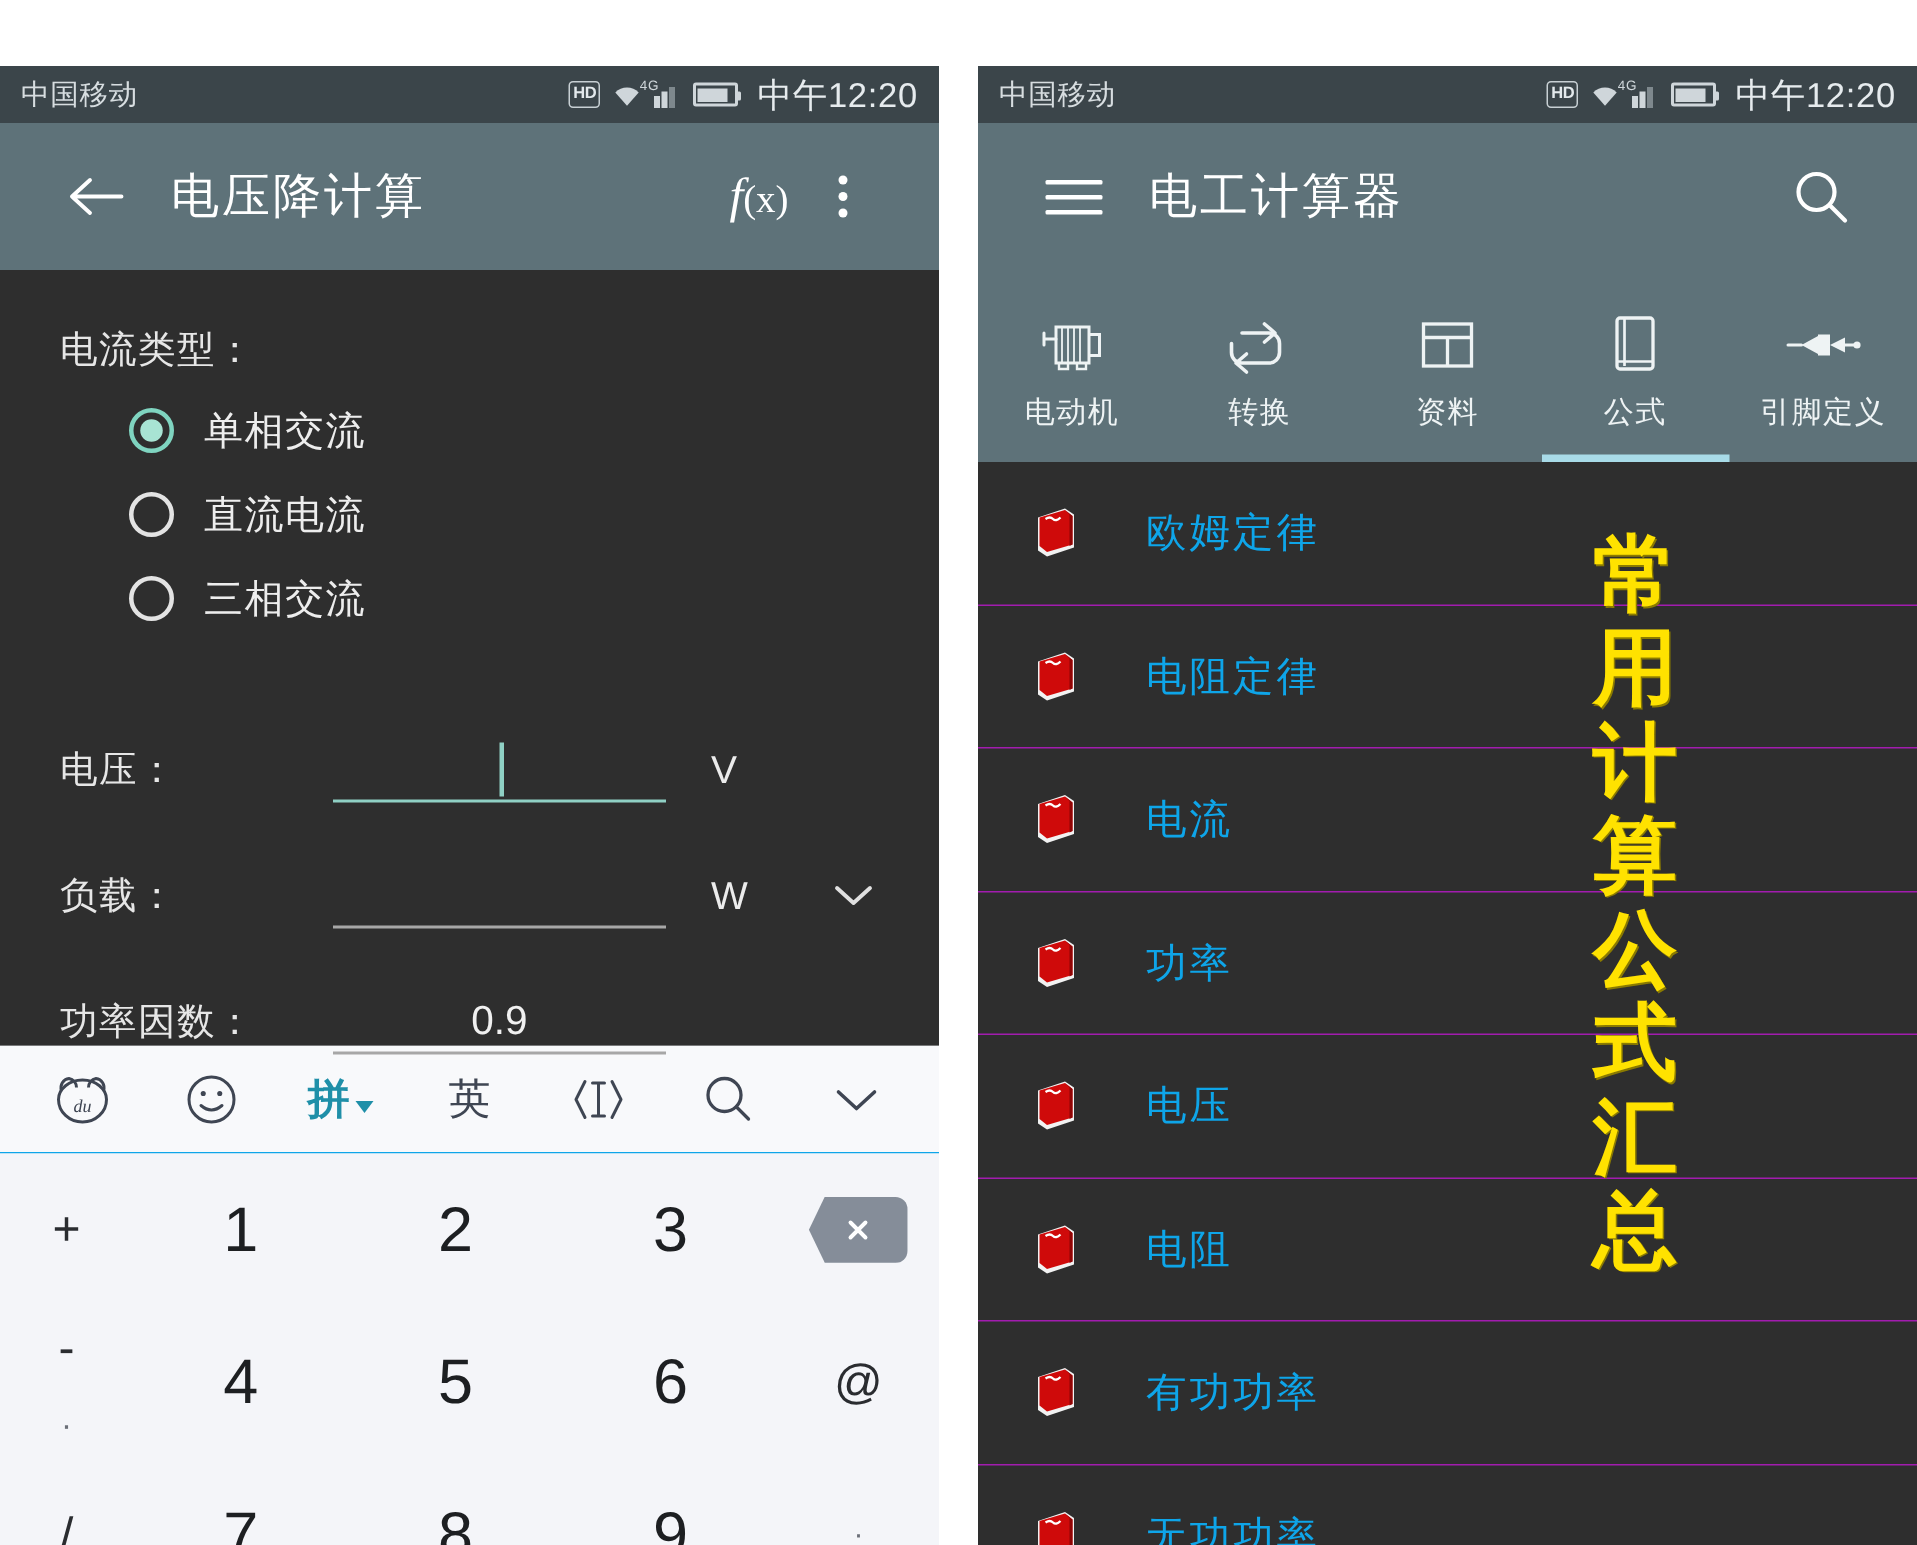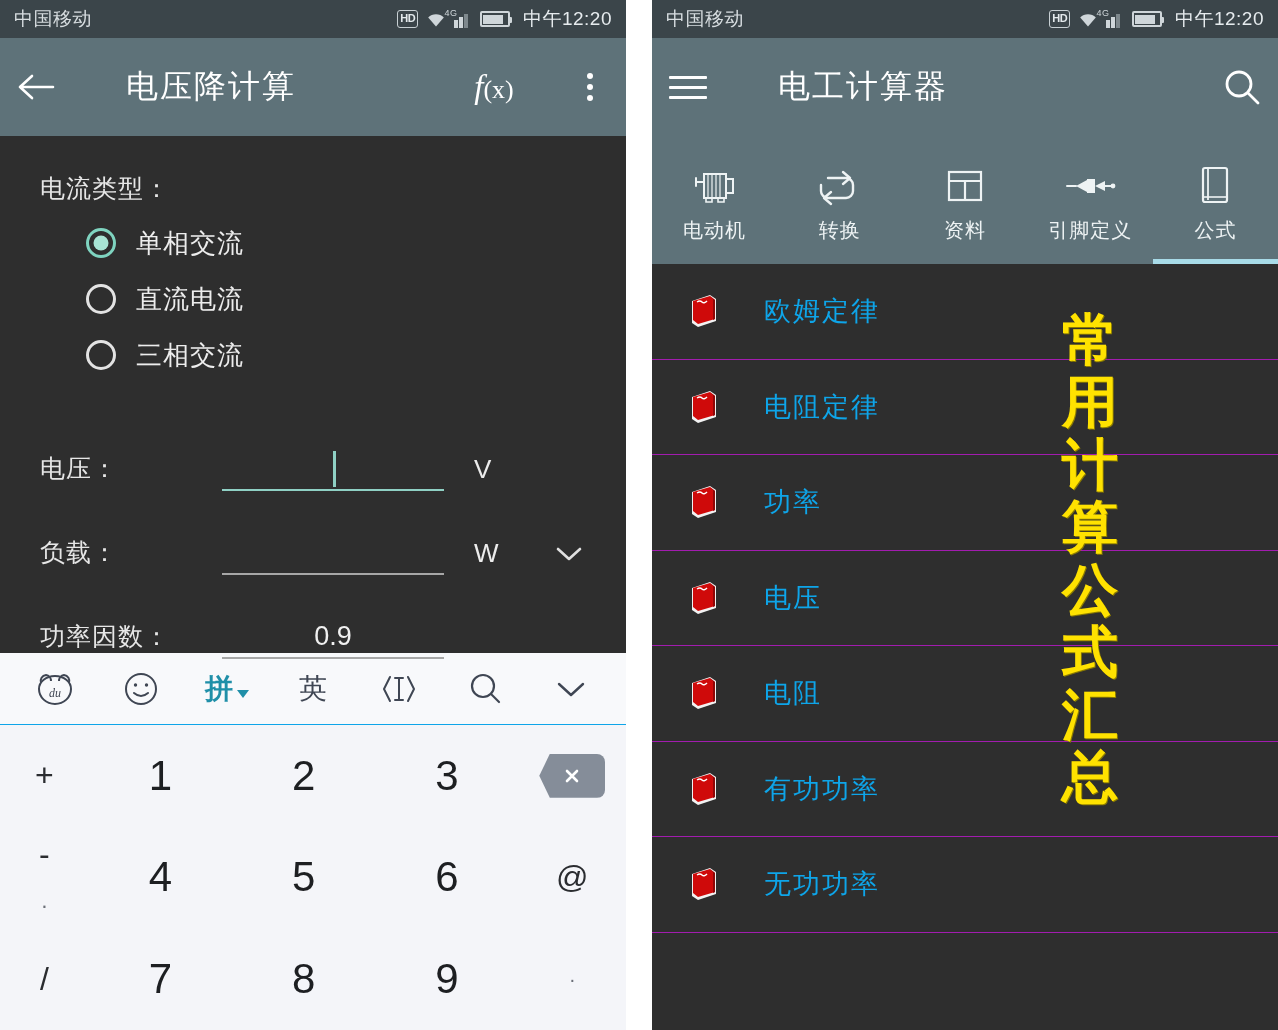--- a/index.html
+++ b/index.html
@@ -7,20 +7,21 @@
     width: 1278px; height: 1030px;
     background: #ffffff;
     font-family: "Liberation Sans", "DejaVu Sans", sans-serif;
     overflow: hidden;
   }
   .screen {
     position: relative;
     width: 1278px; height: 780px;
     display: flex;
     background: #ffffff;
+    margin-top: 44px;
   }
 
   
   .panel {
     position: relative;
     height: 1030px;
     overflow: hidden;
     background: #2b2b2b;
   }
   .panel-left  { width: 626px; }
@@ -62,31 +63,30 @@
   .ico-batt {
     width: 30px; height: 16px;
     border: 2px solid #cfd6da; border-radius: 2px;
     position: relative; display:flex; align-items:center;
   }
   .ico-batt::after {
     content:""; position:absolute; right:-4px; top:4px;
     width:3px; height:6px; background:#cfd6da; border-radius:0 1px 1px 0;
   }
   .ico-batt span { display:block; height:9px; width:20px; background:#cfd6da; margin-left:1.5px; }
-  .sb-time { margin-left: 6px; font-size: 19px; color: #e6ebee; }
+  .sb-time { margin-left: 6px; font-size: 23px; color: #e6ebee; }
 
   
   .appbar {
     height: 98px;
     background: #5e7279;
     display: flex;
     align-items: center;
-    padding: 0 8px;
+    padding: 0 36px;
     color: #ffffff;
-    gap: 40px;
   }
   .appbar .icon-btn {
     width: 56px; height: 56px;
     display: flex; align-items: center; justify-content: center;
     flex: 0 0 auto;
   }
   .appbar .title {
     font-size: 32px;
     margin-left: 22px;
     letter-spacing: 2px;
@@ -512,43 +512,43 @@
       </div>
       <div class="tab">
         <span class="tab-icon">
           <svg width="44" height="40" viewBox="0 0 44 40">
             <rect x="6" y="6" width="32" height="28" stroke="#eef3f4" stroke-width="2.2" fill="none"></rect>
             <path d="M6 15 H38 M22 15 V34" stroke="#eef3f4" stroke-width="2.2"></path>
           </svg>
         </span>
         <span class="tab-label">资料</span>
       </div>
+      <div class="tab active">
+        <span class="tab-icon">
+          <svg width="40" height="44" viewBox="0 0 40 44">
+            <rect x="8" y="4" width="24" height="34" rx="2" stroke="#eef3f4" stroke-width="2.2" fill="none"></rect>
+            <path d="M13 4 V36" stroke="#eef3f4" stroke-width="1.8"></path>
+            <path d="M8 33 h24" stroke="#eef3f4" stroke-width="1.6"></path>
+          </svg>
+        </span>
+        <span class="tab-label">公式</span>
+      </div>
       <div class="tab">
         <span class="tab-icon">
           <svg width="58" height="34" viewBox="0 0 58 34">
             <path d="M6 17 h9" stroke="#eef3f4" stroke-width="2" stroke-linecap="round"></path>
             <path d="M15 17 L26 11 L26 23 Z" fill="#eef3f4"></path>
             <rect x="26" y="10" width="8" height="14" fill="#eef3f4"></rect>
             <path d="M34 17 L44 12 L44 22 Z" fill="#eef3f4"></path>
             <path d="M44 17 h8" stroke="#eef3f4" stroke-width="2" stroke-linecap="round"></path>
             <circle cx="52" cy="17" r="2.4" fill="#eef3f4"></circle>
           </svg>
         </span>
         <span class="tab-label">引脚定义</span>
       </div>
-      <div class="tab active">
-        <span class="tab-icon">
-          <svg width="40" height="44" viewBox="0 0 40 44">
-            <rect x="8" y="4" width="24" height="34" rx="2" stroke="#eef3f4" stroke-width="2.2" fill="none"></rect>
-            <path d="M13 4 V36" stroke="#eef3f4" stroke-width="1.8"></path>
-            <path d="M8 33 h24" stroke="#eef3f4" stroke-width="1.6"></path>
-          </svg>
-        </span>
-        <span class="tab-label">公式</span>
-      </div>
     </div>
 
     <div class="formula-list">
       <div class="list-item">
         <span class="book-icon">
           <svg width="44" height="44" viewBox="0 0 44 44">
             <path d="M10 34 L10 12 L28 6 L34 10 L34 32 L16 38 Z" fill="#f2f2f2"></path>
             <path d="M11 31 L11 12 L28 7 L33 11 L33 30 L16 35 Z" fill="#cf0a0a"></path>
             <path d="M28 7 L33 11 L33 30 L31 31 L31 10 Z" fill="#8f0505"></path>
             <path d="M15 13 q3 -2 5 0 q2 2 5 -1" stroke="#fff" stroke-width="1.5" fill="none"></path>
@@ -559,20 +559,31 @@
       <div class="list-item">
         <span class="book-icon">
           <svg width="44" height="44" viewBox="0 0 44 44">
             <path d="M10 34 L10 12 L28 6 L34 10 L34 32 L16 38 Z" fill="#f2f2f2"></path>
             <path d="M11 31 L11 12 L28 7 L33 11 L33 30 L16 35 Z" fill="#cf0a0a"></path>
             <path d="M28 7 L33 11 L33 30 L31 31 L31 10 Z" fill="#8f0505"></path>
             <path d="M15 13 q3 -2 5 0 q2 2 5 -1" stroke="#fff" stroke-width="1.5" fill="none"></path>
           </svg>
         </span>
         <span class="list-label">电阻定律</span>
+      </div>
+      <div class="list-item">
+        <span class="book-icon">
+          <svg width="44" height="44" viewBox="0 0 44 44">
+            <path d="M10 34 L10 12 L28 6 L34 10 L34 32 L16 38 Z" fill="#f2f2f2"></path>
+            <path d="M11 31 L11 12 L28 7 L33 11 L33 30 L16 35 Z" fill="#cf0a0a"></path>
+            <path d="M28 7 L33 11 L33 30 L31 31 L31 10 Z" fill="#8f0505"></path>
+            <path d="M15 13 q3 -2 5 0 q2 2 5 -1" stroke="#fff" stroke-width="1.5" fill="none"></path>
+          </svg>
+        </span>
+        <span class="list-label">电流</span>
       </div>
       <div class="list-item">
         <span class="book-icon">
           <svg width="44" height="44" viewBox="0 0 44 44">
             <path d="M10 34 L10 12 L28 6 L34 10 L34 32 L16 38 Z" fill="#f2f2f2"></path>
             <path d="M11 31 L11 12 L28 7 L33 11 L33 30 L16 35 Z" fill="#cf0a0a"></path>
             <path d="M28 7 L33 11 L33 30 L31 31 L31 10 Z" fill="#8f0505"></path>
             <path d="M15 13 q3 -2 5 0 q2 2 5 -1" stroke="#fff" stroke-width="1.5" fill="none"></path>
           </svg>
         </span>

